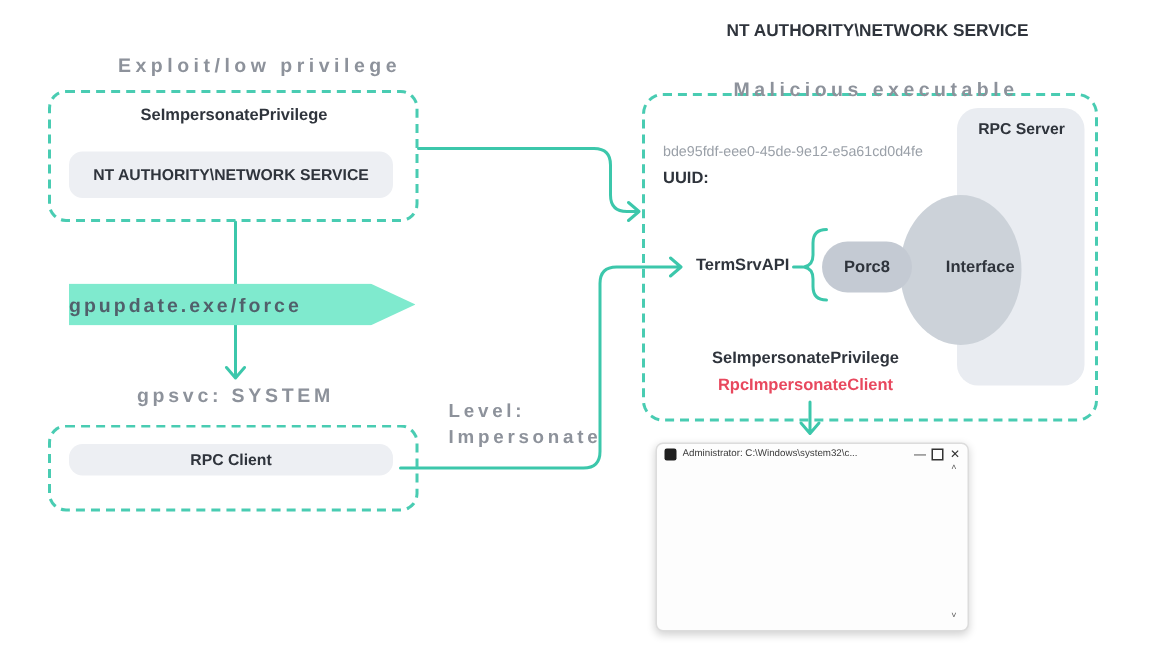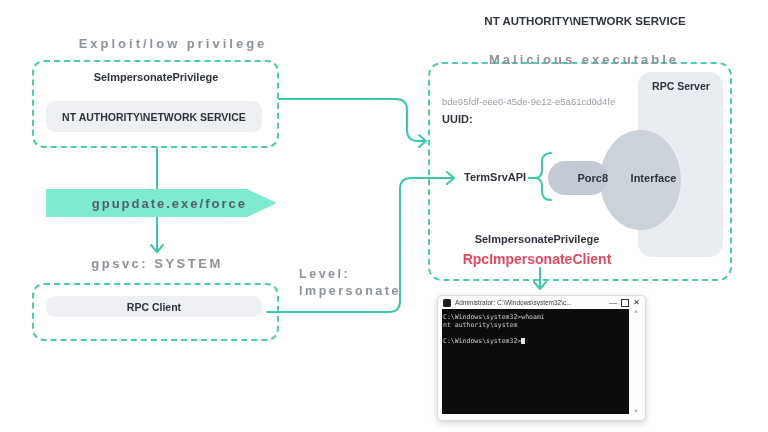--- a/index.html
+++ b/index.html
@@ -13,25 +13,25 @@
   .gray-label{color:var(--gray-label);font-weight:bold;font-size:13px;letter-spacing:3px;white-space:nowrap;z-index:3;}
   .dark{color:var(--dark);font-weight:bold;white-space:nowrap;}
 
   .dashed-box{border:2px dashed var(--teal-border);border-radius:12px;background:transparent;z-index:2;}
   .pill{background:var(--pill-bg);border-radius:9px;display:flex;align-items:center;justify-content:center;
         font-weight:bold;font-size:10.5px;color:var(--dark);z-index:3;}
 
   .banner{z-index:2;background:var(--mint);
           clip-path:polygon(0 0,87% 0,100% 50%,87% 100%,0 100%);
           display:flex;align-items:center;}
-  .banner span{width:87%;text-align:right;font-weight:bold;font-size:13px;letter-spacing:2px;color:var(--banner-text);white-space:nowrap;}
+  .banner span{width:87%;text-align:left;font-weight:bold;font-size:13px;letter-spacing:2px;color:var(--banner-text);white-space:nowrap;}
 
   .rpc-rect{background:var(--rect-bg);border-radius:14px;z-index:2;}
   .big-ellipse{background:var(--ellipse-bg);border-radius:50%;z-index:3;}
-  .porc-pill{background:var(--porc-bg);border-radius:17px;display:flex;align-items:center;justify-content:flex-end;z-index:4;}
+  .porc-pill{background:var(--porc-bg);border-radius:17px;display:flex;align-items:center;justify-content:center;z-index:4;}
 
   .lvl{font-size:12.5px;letter-spacing:2.5px;line-height:17px;text-align:left;color:var(--gray-label);font-weight:bold;z-index:3;}
 
   
   .term{left:437px;top:295px;width:209px;height:126px;background:#fdfdfd;border:1px solid #dcdcdc;
         border-radius:5px;box-shadow:0 2px 6px rgba(0,0,0,.18);z-index:5;box-sizing:border-box;}
   .term-titlebar{height:13px;display:flex;align-items:center;gap:4px;padding:0 5px;}
   .cmd-ic{width:8px;height:8px;background:#1f1f1f;border-radius:1.5px;flex:0 0 auto;}
   .term-title{flex:1;font-size:6.5px;color:#3c3c3c;white-space:nowrap;overflow:hidden;}
   .tctl{font-size:8px;color:#333;line-height:8px;cursor:default;}
@@ -89,33 +89,29 @@
     <span class="dark" style="font-size:11px;">Porc8</span>
   </div>
   <div class="abs ctr dark" style="left:641px;top:172px;font-size:11px;z-index:4;padding-left:25px;">Interface</div>
 
   <div class="abs dark" style="left:442px;top:81px;font-size:11px;z-index:3;margin-top:32px;">UUID:</div>
   <div class="abs" style="left:442px;top:96px;font-size:9.5px;color:var(--gray-value);white-space:nowrap;z-index:3;">bde95fdf-eee0-45de-9e12-e5a61cd0d4fe</div>
 
   <div class="abs dark" style="left:464px;top:171px;font-size:11px;z-index:3;">TermSrvAPI</div>
 
   <div class="abs ctr dark" style="left:537px;top:233px;font-size:11px;z-index:3;">SeImpersonatePrivilege</div>
-  <div class="abs ctr" style="left:537px;top:251px;font-size:14px;font-weight:bold;color:var(--red);white-space:nowrap;z-index:3;">RpcImpersonateClient</div>
+  <div class="abs ctr" style="left:537px;top:251px;font-size:11px;font-weight:bold;color:var(--red);white-space:nowrap;z-index:3;">RpcImpersonateClient</div>
 
   <div class="abs term">
     <div class="term-titlebar">
       <span class="cmd-ic"></span>
       <span class="term-title">Administrator: C:\Windows\system32\c...</span>
       <span class="tctl">—</span>
       <span class="tctl max"></span>
       <span class="tctl">✕</span>
     </div>
-    <div class="term-console"><span>C:\Windows\system32&gt;whoami</span>
-<span>nt authority\system</span>
-<span></span>
-<span>C:\Windows\system32&gt;</span><span class="cursor"></span></div>
     <div class="term-scroll">
       <span>˄</span>
       <span>˅</span>
     </div>
   </div>
 
 </div>
 
 </body></html>

